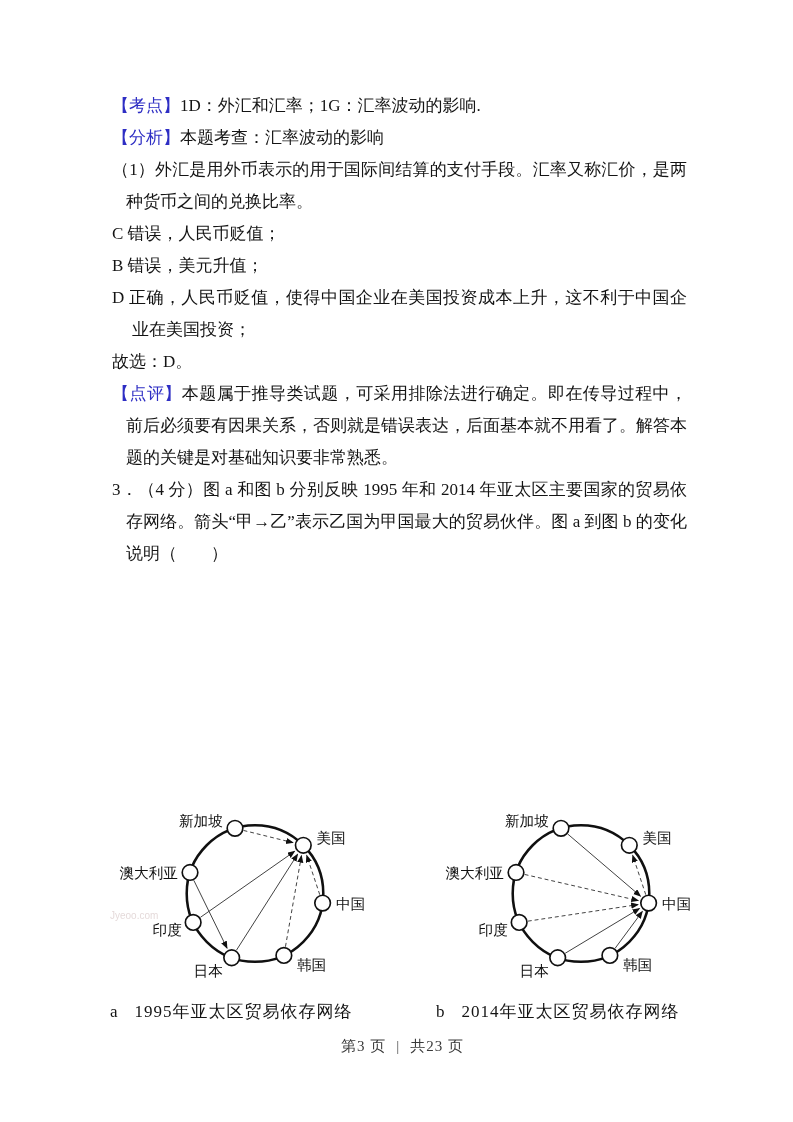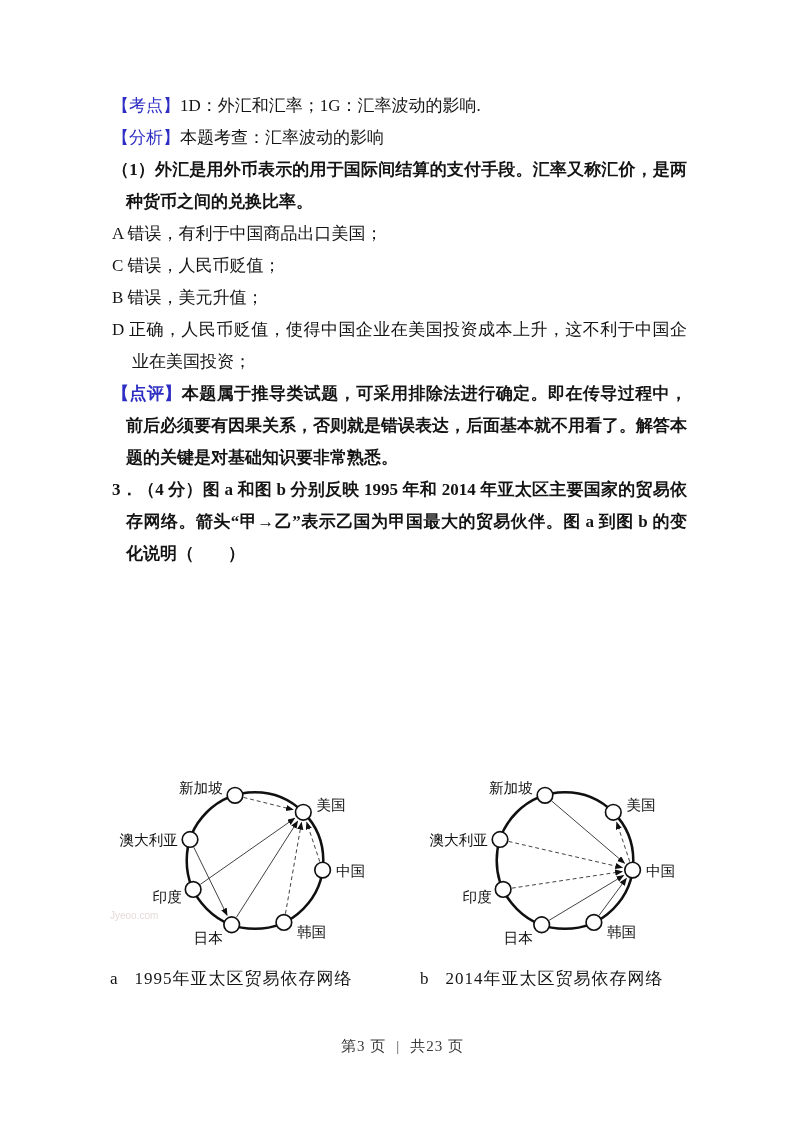--- a/index.html
+++ b/index.html
@@ -7,27 +7,27 @@
     width:793px;height:1122px;background:#ffffff;overflow:hidden;
     font-family:"Liberation Serif","DejaVu Serif",serif;
     color:#141414;
   }
   .page{position:relative;width:793px;height:878px;background:#fff;}
   .content{
     position:absolute;left:112px;top:90px;width:575px;
     font-size:17px;line-height:32px;text-align:justify;
   }
   .content p{margin:0;}
-  .hang{padding-left:14px;text-indent:-14px;font-weight:bold;}
+  .hang{padding-left:14px;text-indent:-14px;}
   .blue{color:#2e2ec4;}
   .option{margin-left:8px;padding-left:20px;text-indent:-20px;}
   .q3{margin-top:17px;}
   .diagrams{
-    position:absolute;left:110px;top:763px;width:620px;
-    display:flex;gap:20px;
+    position:absolute;left:110px;top:796px;width:620px;
+    display:flex;gap:36px;
   }
   .diagram-block{width:290px;}
   .diagram-block svg{display:block;}
   .caption{
     text-align:left;font-size:17px;color:#141414;margin-top:4px;
     letter-spacing:1px;
   }
   .caption .cap-letter{margin-right:16px;font-family:"Liberation Serif",serif;}
   .footer{
     position:absolute;left:0;top:1037px;width:793px;text-align:center;
@@ -48,24 +48,24 @@
 </style>
 </head>
 <body>
 
 <div class="page">
 
   <div class="content">
     <p><span class="blue">【考点】</span><span>1D：外汇和汇率；1G：汇率波动的影响.</span></p>
     <p><span class="blue">【分析】</span><span>本题考查：汇率波动的影响</span></p>
     <p class="hang">（1）外汇是用外币表示的用于国际间结算的支付手段。汇率又称汇价，是两种货币之间的兑换比率。</p>
-    <p class="option">A 错误，有利于中国商品出口美国；</p>
     <p class="option">C 错误，人民币贬值；</p>
     <p class="option">B 错误，美元升值；</p>
     <p class="option">D 正确，人民币贬值，使得中国企业在美国投资成本上升，这不利于中国企业在美国投资；</p>
+    <p>故选：D。</p>
     <p class="hang"><span class="blue">【点评】</span><span>本题属于推导类试题，可采用排除法进行确定。即在传导过程中，前后必须要有因果关系，否则就是错误表达，后面基本就不用看了。解答本题的关键是对基础知识要非常熟悉。</span></p>
     <p class="hang q3">3．（4 分）图 a 和图 b 分别反映 1995 年和 2014 年亚太区主要国家的贸易依存网络。箭头“甲→乙”表示乙国为甲国最大的贸易伙伴。图 a 到图 b 的变化说明（　　）</p>
   </div>
 
   <div class="diagrams">
 
     <div class="diagram-block">
       <svg width="290" height="200" viewBox="0 0 290 205">
         <defs>
           <marker id="arrA" markerWidth="9" markerHeight="8" refX="7" refY="3.2" orient="auto" markerUnits="userSpaceOnUse">

